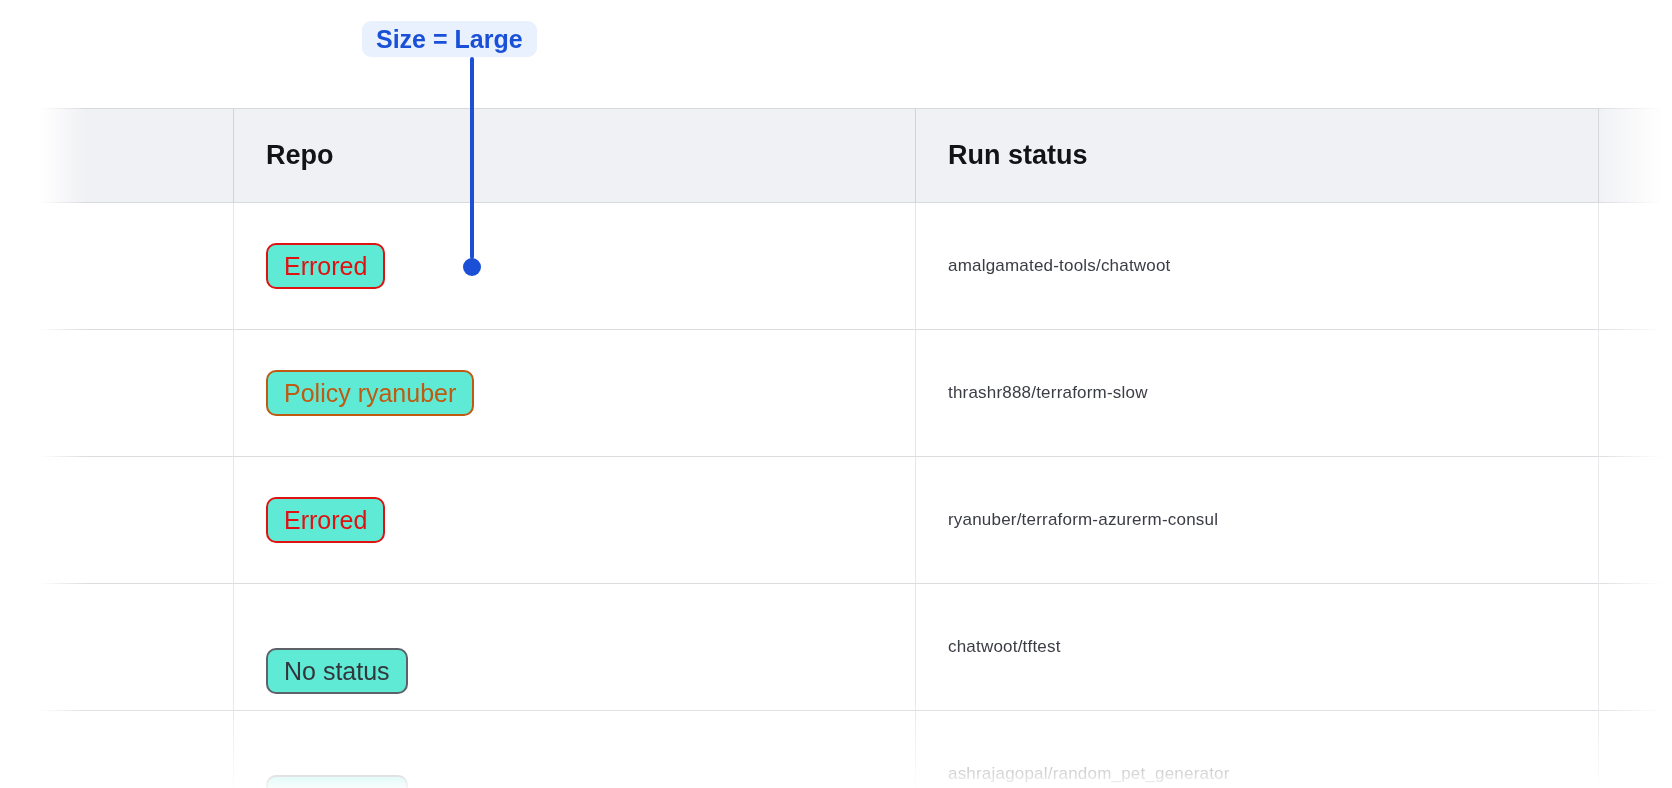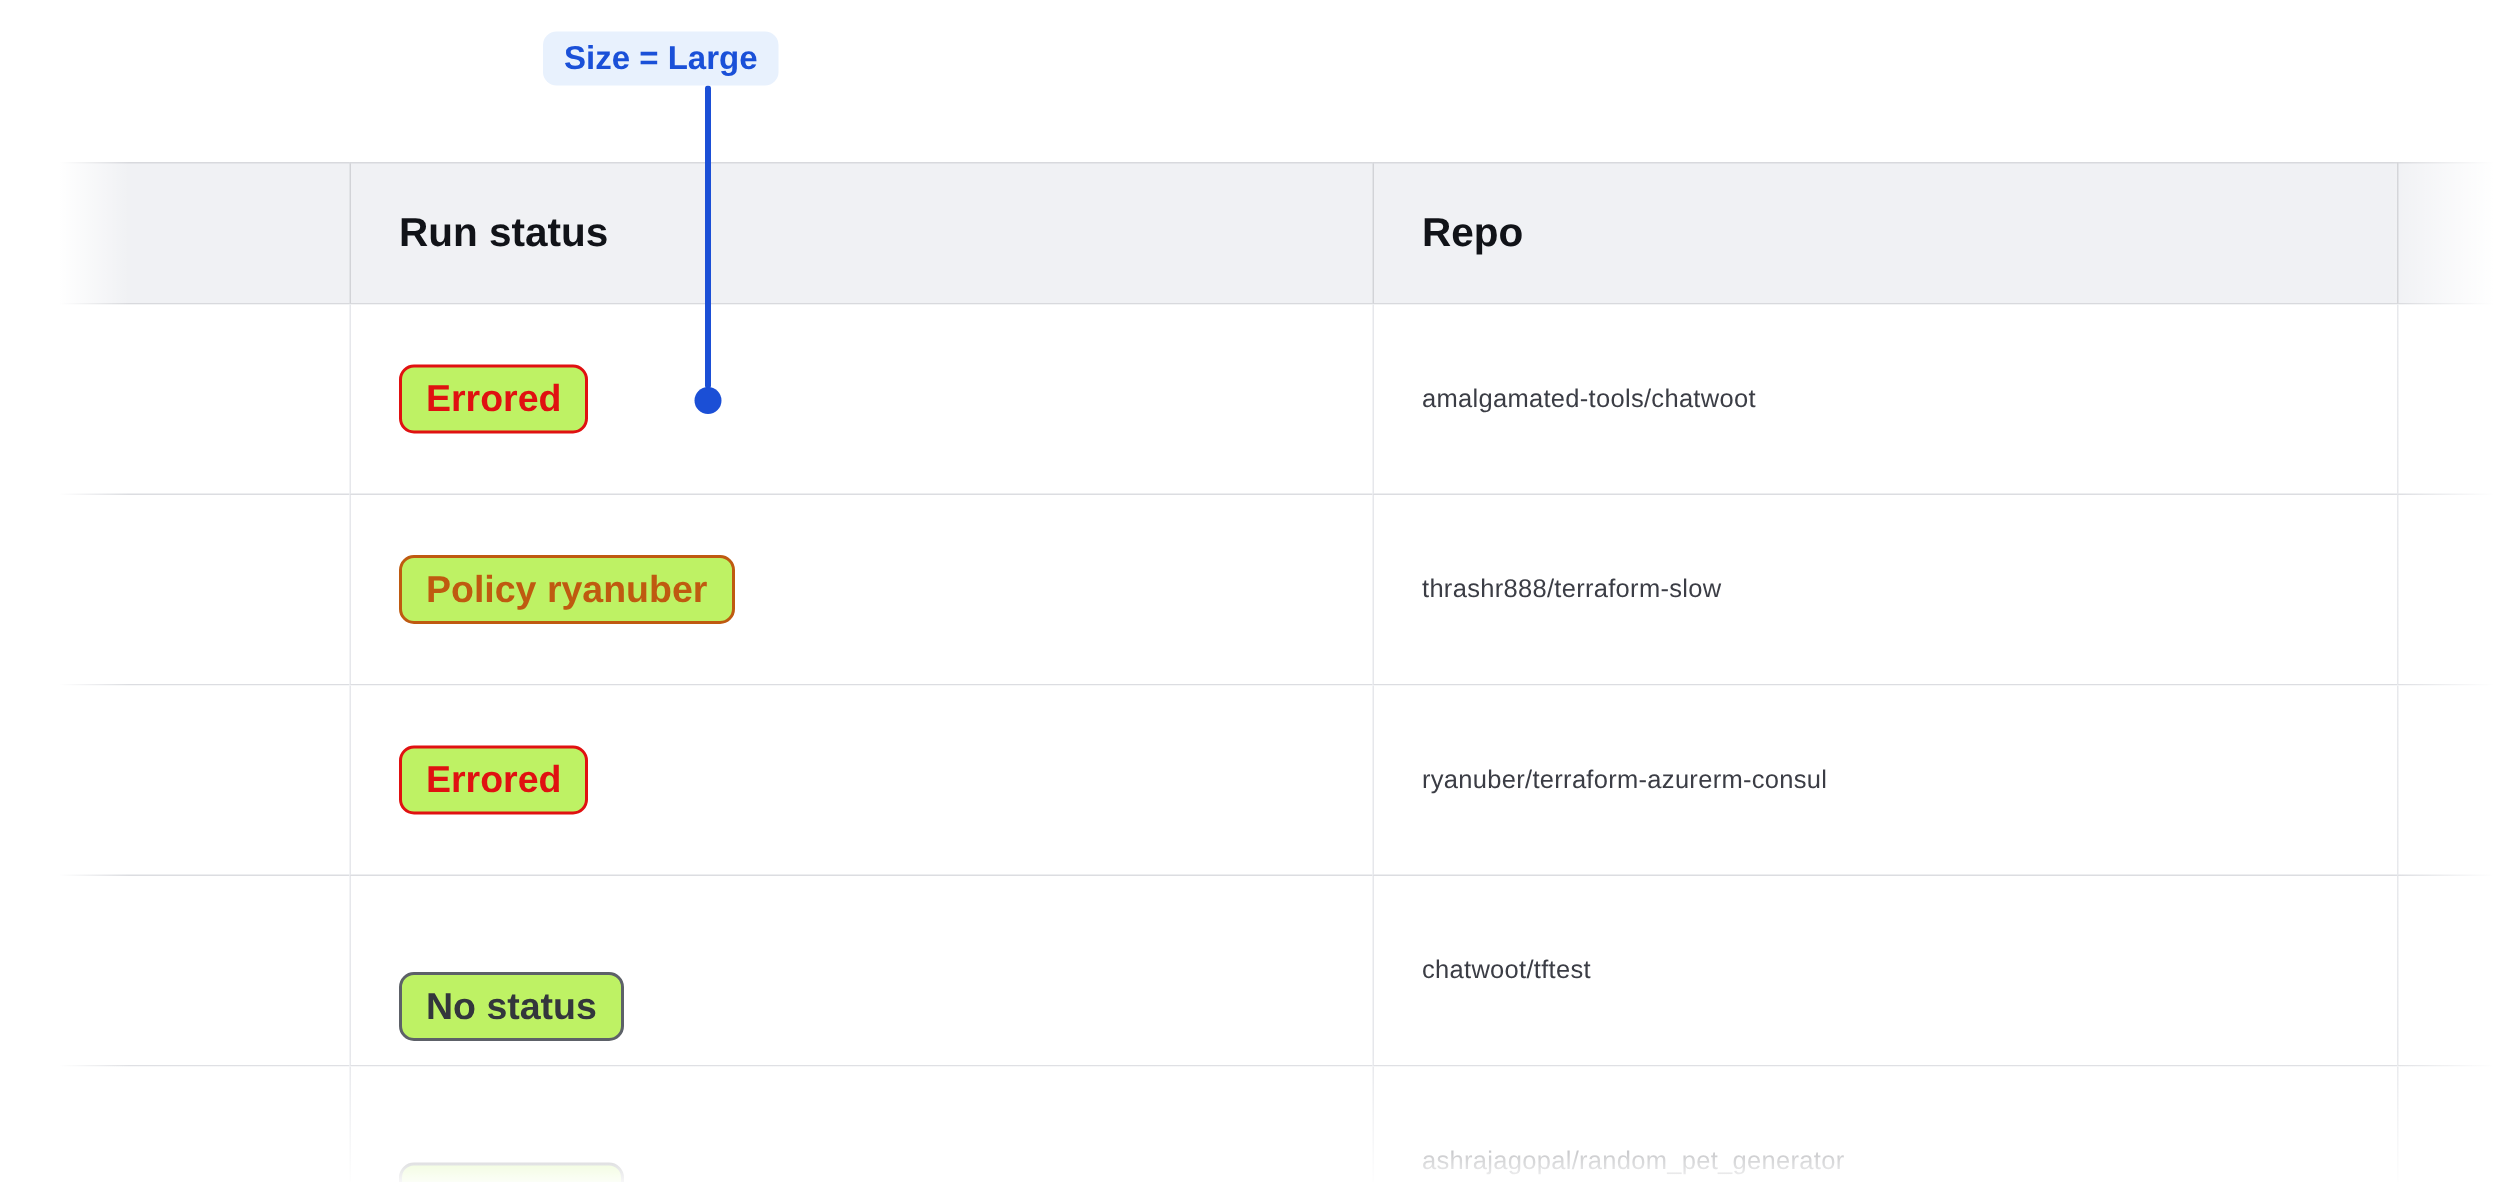--- a/index.html
+++ b/index.html
@@ -29,32 +29,32 @@
     padding-left:32px;
   }
   .th.c2,.th.c3,.th.c4{border-left:1px solid #d2d3d7;}
   .td.c2,.td.c3,.td.c4{border-left:1px solid #e6e7eb;}
   .c1,.c4{padding-left:0;}
   .repo{font-size:17px;color:#3b3d45;letter-spacing:.2px;}
   
   .badge{
     display:inline-flex;align-items:center;
     padding:6px 16px;border:2px solid;border-radius:10px;
-    font-size:25px;font-weight:700;line-height:30px;white-space:nowrap;
-    background:#bef264;
+    font-size:25px;font-weight:400;line-height:30px;white-space:nowrap;
+    background:#5eead4;
   }
   .badge.critical{color:#e01111;border-color:#e01111;}
   .badge.warning{color:#bf5a10;border-color:#bf5a10;}
   .badge.neutral{color:#33363c;border-color:#5d6168;margin-top:48px;}
   
   .callout-tag{
     position:absolute;left:362px;top:21px;z-index:12;
     height:36px;line-height:36px;padding:0 14px;border-radius:9px;
     background:#e8f1fd;color:#1a50d8;
-    font-size:22px;font-weight:600;white-space:nowrap;
+    font-size:25px;font-weight:600;white-space:nowrap;
   }
   .callout-line{
     position:absolute;left:470px;top:57px;width:4px;height:202px;
     background:#1b4fd6;z-index:11;border-radius:2px;
   }
   .callout-dot{
     position:absolute;left:463px;top:258px;width:18px;height:18px;
     background:#1b4fd6;border-radius:50%;z-index:11;
   }
   
@@ -65,22 +65,22 @@
     background:linear-gradient(270deg,#ffffff 12%,rgba(255,255,255,0) 100%);}
   .fade-bottom{left:0;bottom:0;width:100%;height:86px;
     background:linear-gradient(180deg,rgba(255,255,255,0) 0%,rgba(255,255,255,0.95) 100%);}
 </style>
 </head>
 <body>
 
 <div class="table">
 
   <div class="cell th c1"></div>
+  <div class="cell th c3">Repo</div>
   <div class="cell th c2">Run status</div>
-  <div class="cell th c3">Repo</div>
   <div class="cell th c4"></div>
 
   <div class="cell td c1"></div>
   <div class="cell td c2">
     <span class="badge critical">Errored</span>
   </div>
   <div class="cell td c3">
     <span class="repo">amalgamated-tools/chatwoot</span>
   </div>
   <div class="cell td c4"></div>

